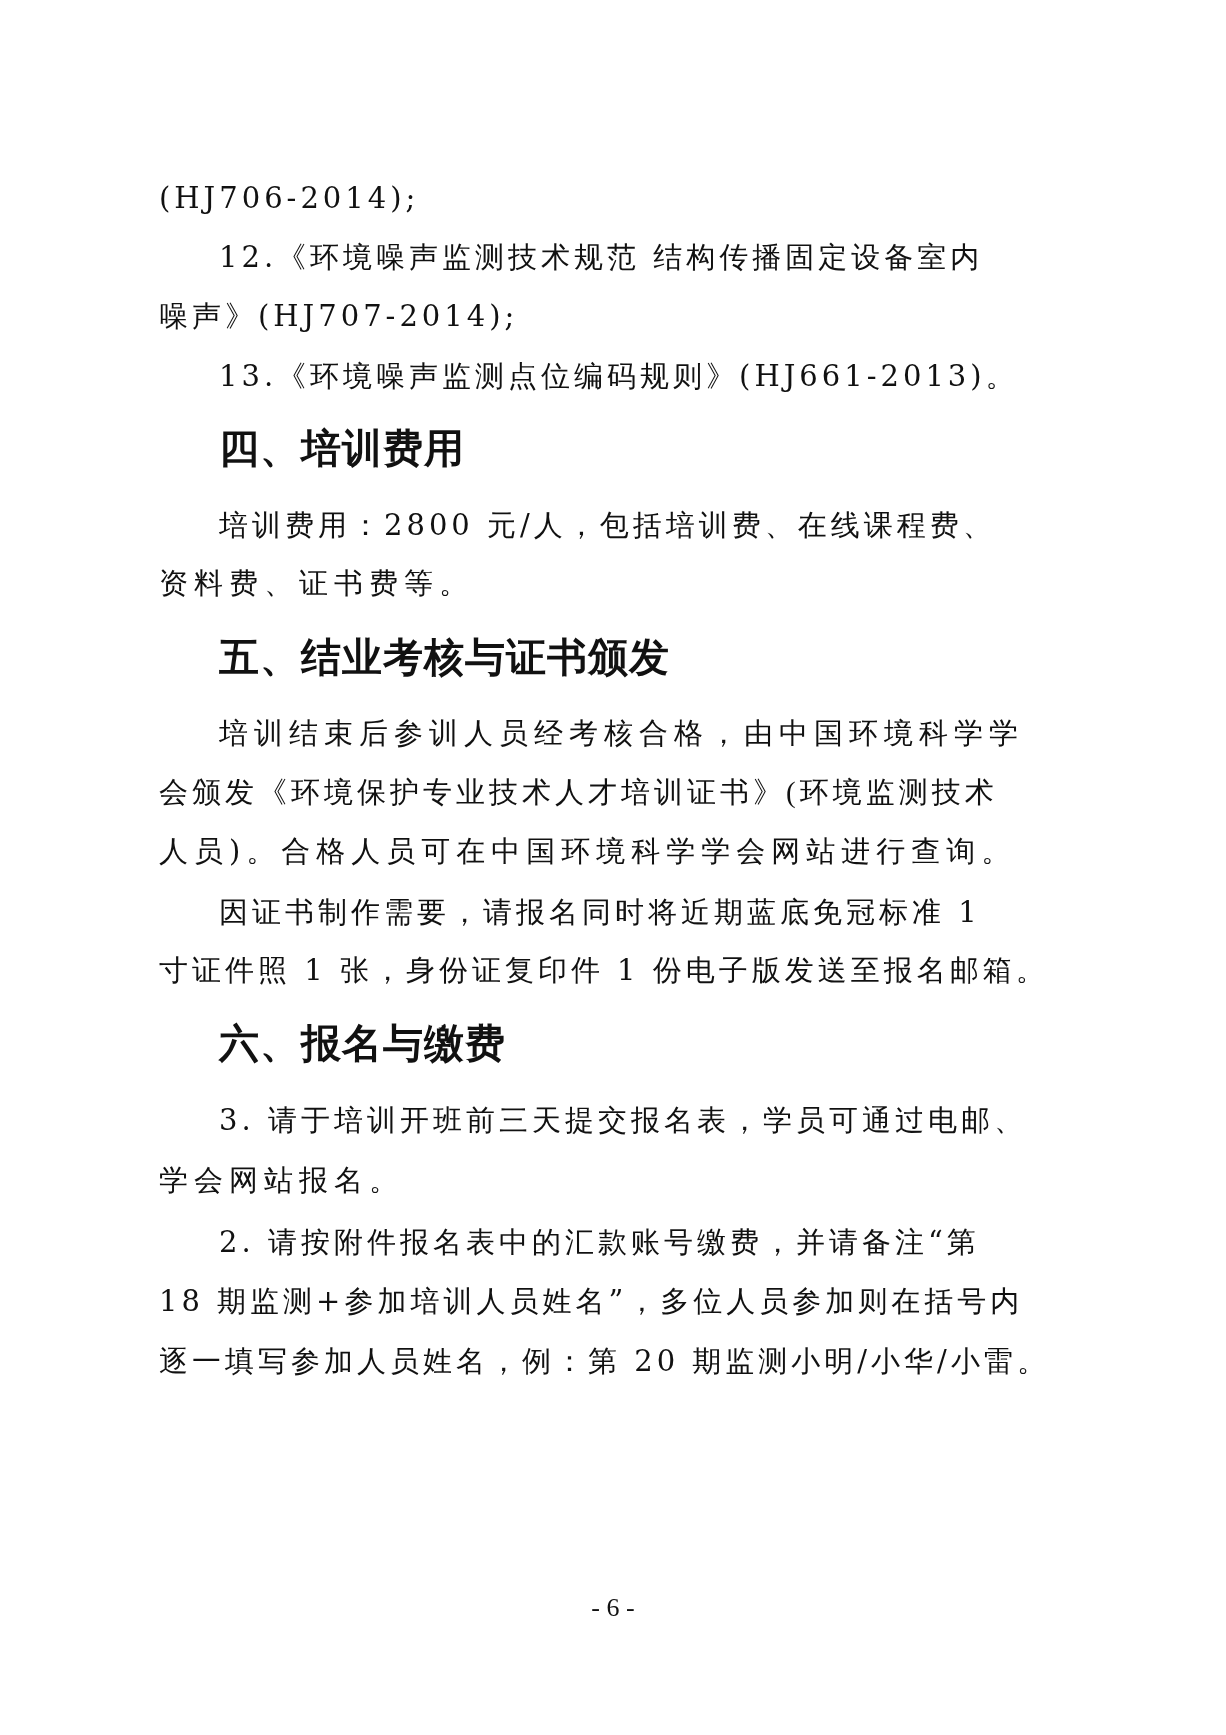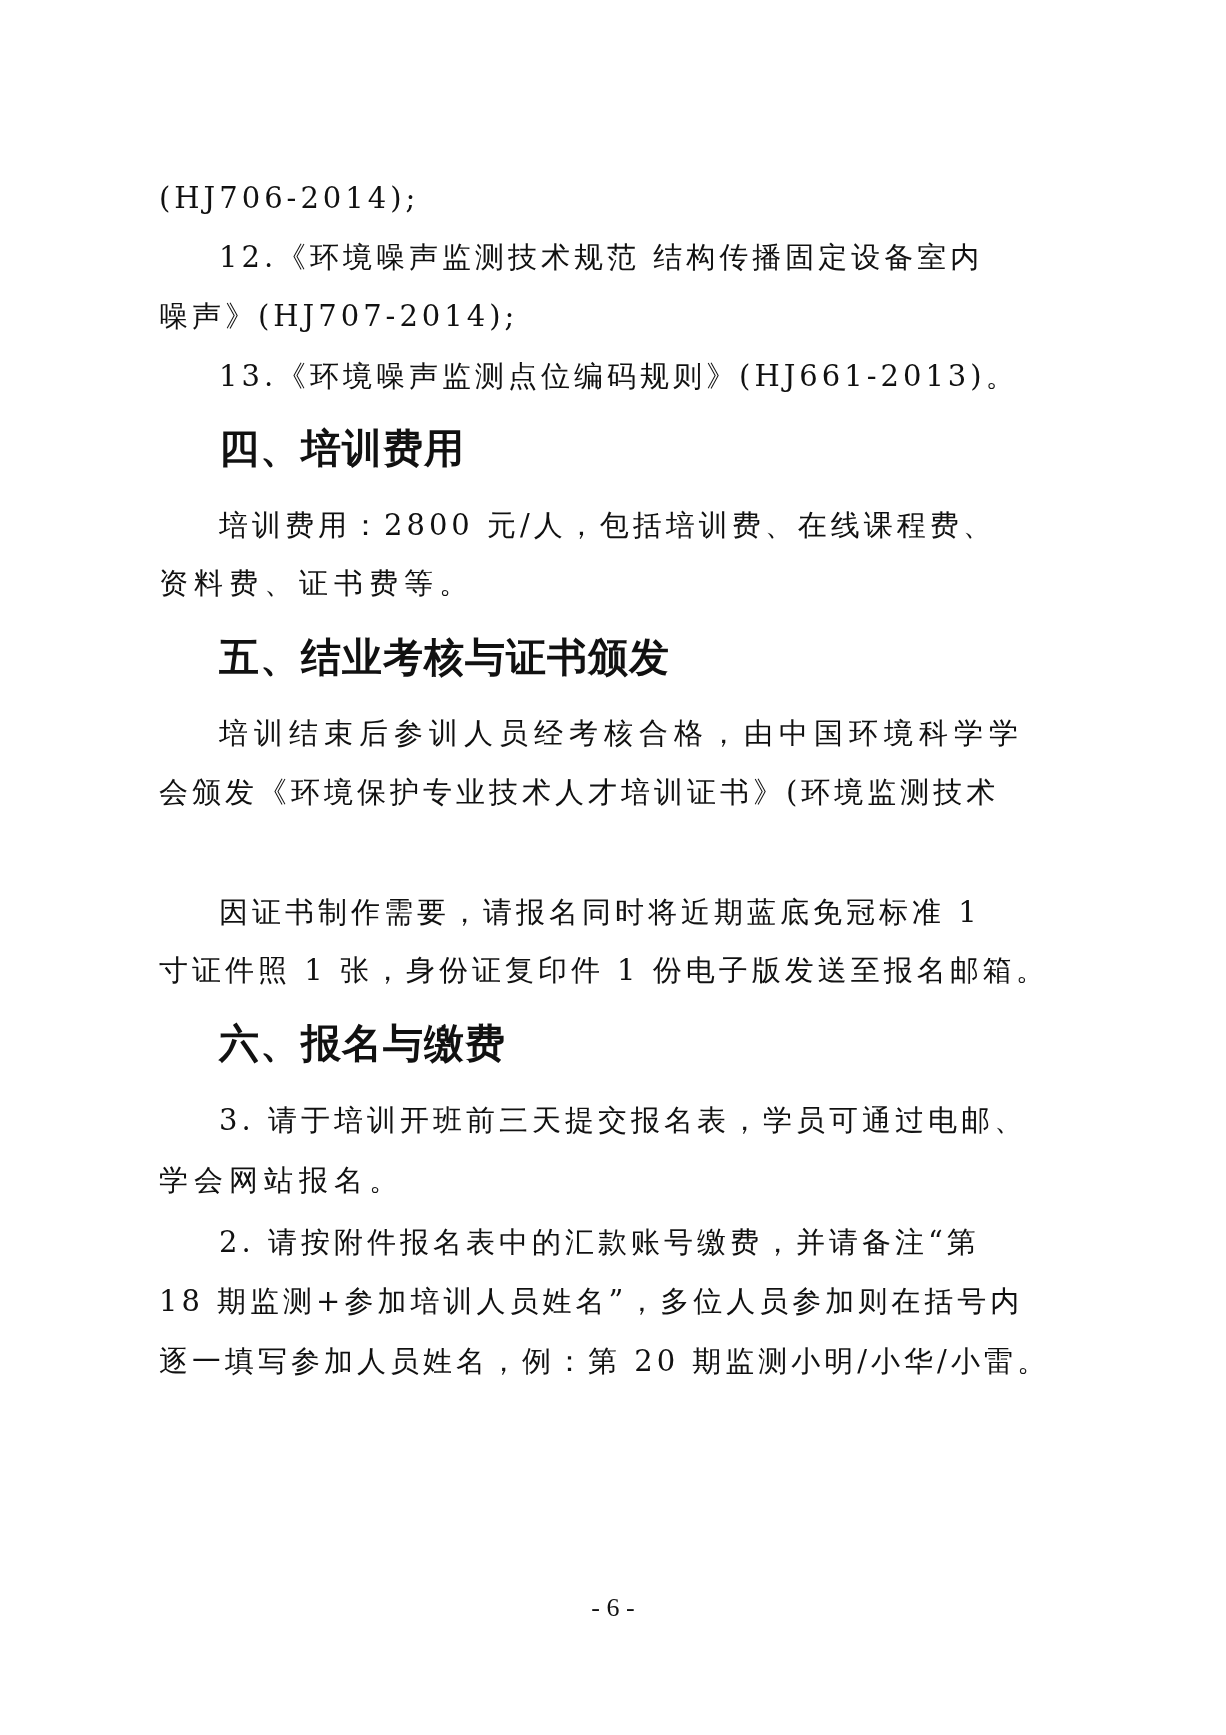--- a/index.html
+++ b/index.html
@@ -60,21 +60,22 @@
   <div class="line indent" style="top:237px;">12.《环境噪声监测技术规范 结构传播固定设备室内</div>
   <div class="line" style="top:296px;">噪声》(HJ707-2014);</div>
   <div class="line indent" style="top:356px;">13.《环境噪声监测点位编码规则》(HJ661-2013)。</div>
 
   <div class="line indent heading" style="top:428px;">四、培训费用</div>
   <div class="line indent" style="top:505px;">培训费用：2800 元/人，包括培训费、在线课程费、</div>
   <div class="line wide" style="top:563px;">资料费、证书费等。</div>
 
   <div class="line indent heading" style="top:637px;">五、结业考核与证书颁发</div>
   <div class="line indent wide" style="top:713px;">培训结束后参训人员经考核合格，由中国环境科学学</div>
-  <div class="line" style="top:772px;">会颁发《环境保护专业技术人才培训证书》(环境监测技术</div>
+  <div class="line" style="top:772px;font-family:Liberation Serif, serif;">会颁发《环境保护专业技术人才培训证书》(环境监测技术</div>
+  <div class="line wide" style="top:831px;">人员)。合格人员可在中国环境科学学会网站进行查询。</div>
   <div class="line indent" style="top:892px;">因证书制作需要，请报名同时将近期蓝底免冠标准 1</div>
   <div class="line" style="top:950px;">寸证件照 1 张，身份证复印件 1 份电子版发送至报名邮箱。</div>
 
   <div class="line indent heading" style="top:1023px;">六、报名与缴费</div>
   <div class="line indent" style="top:1100px;">3. 请于培训开班前三天提交报名表，学员可通过电邮、</div>
   <div class="line wide" style="top:1160px;">学会网站报名。</div>
   <div class="line indent" style="top:1222px;text-align:center;">2. 请按附件报名表中的汇款账号缴费，并请备注“第</div>
   <div class="line" style="top:1281px;">18 期监测+参加培训人员姓名”，多位人员参加则在括号内</div>
   <div class="line" style="top:1341px;">逐一填写参加人员姓名，例：第 20 期监测小明/小华/小雷。</div>
 

